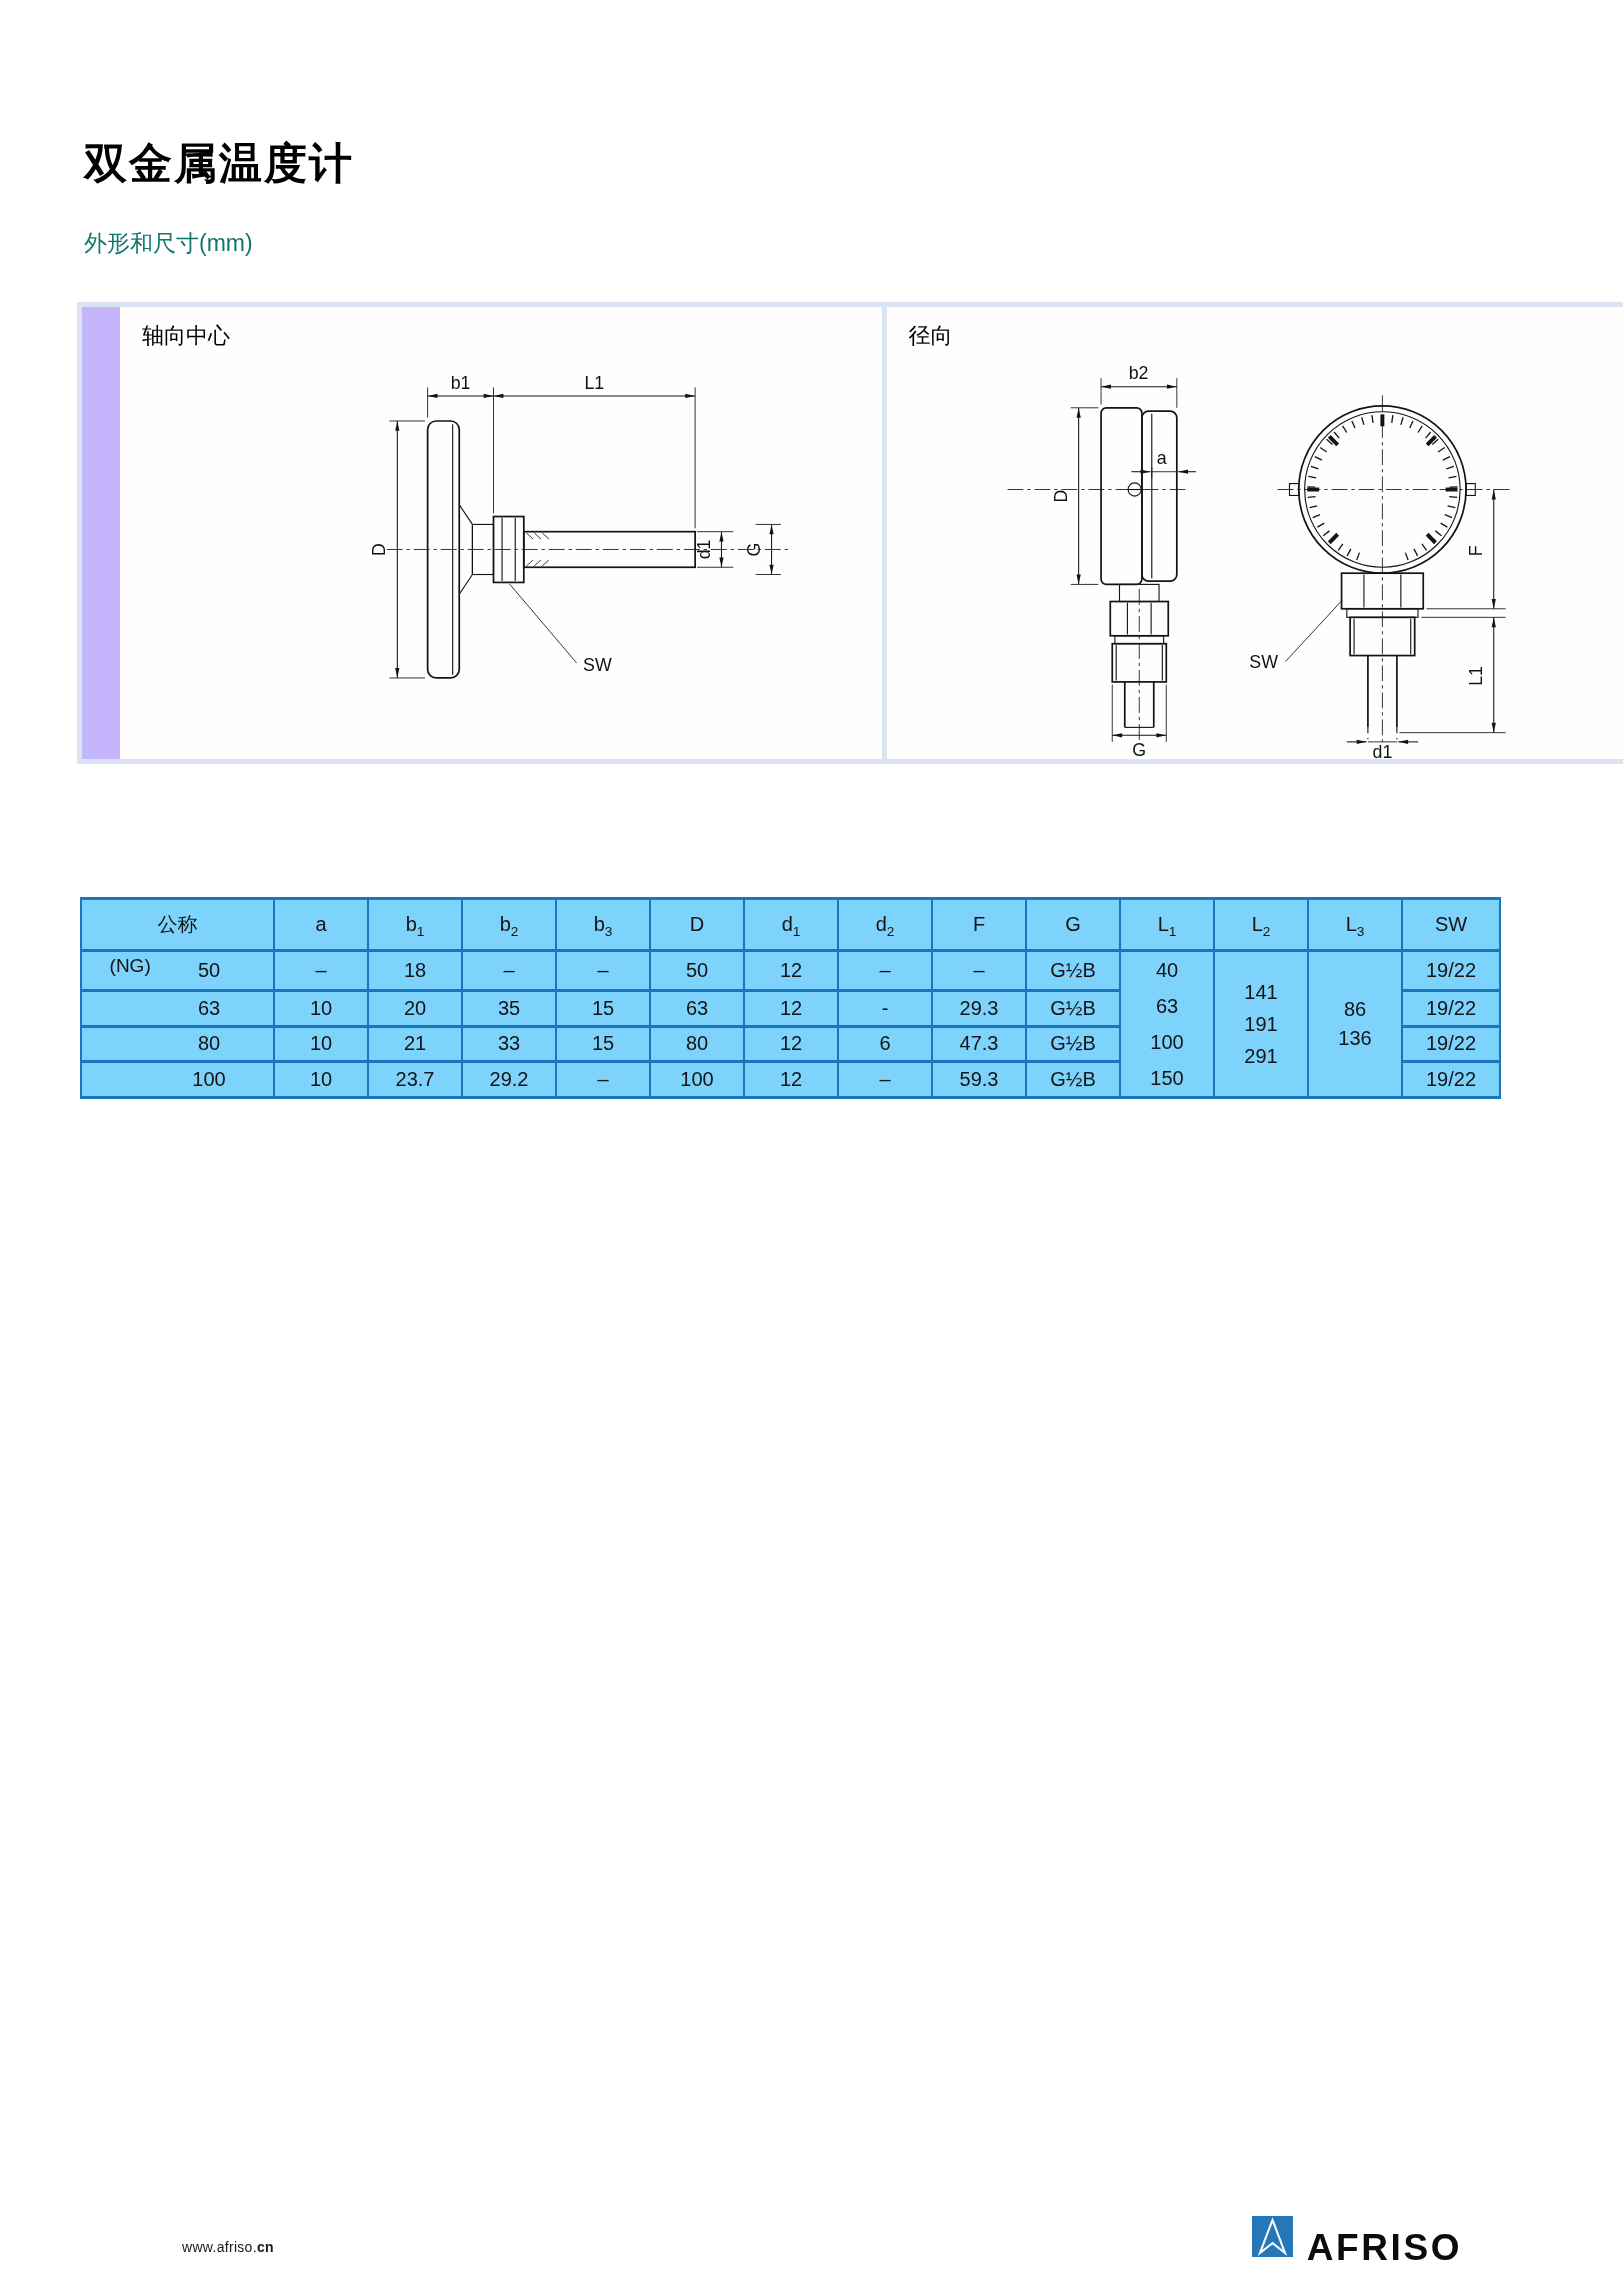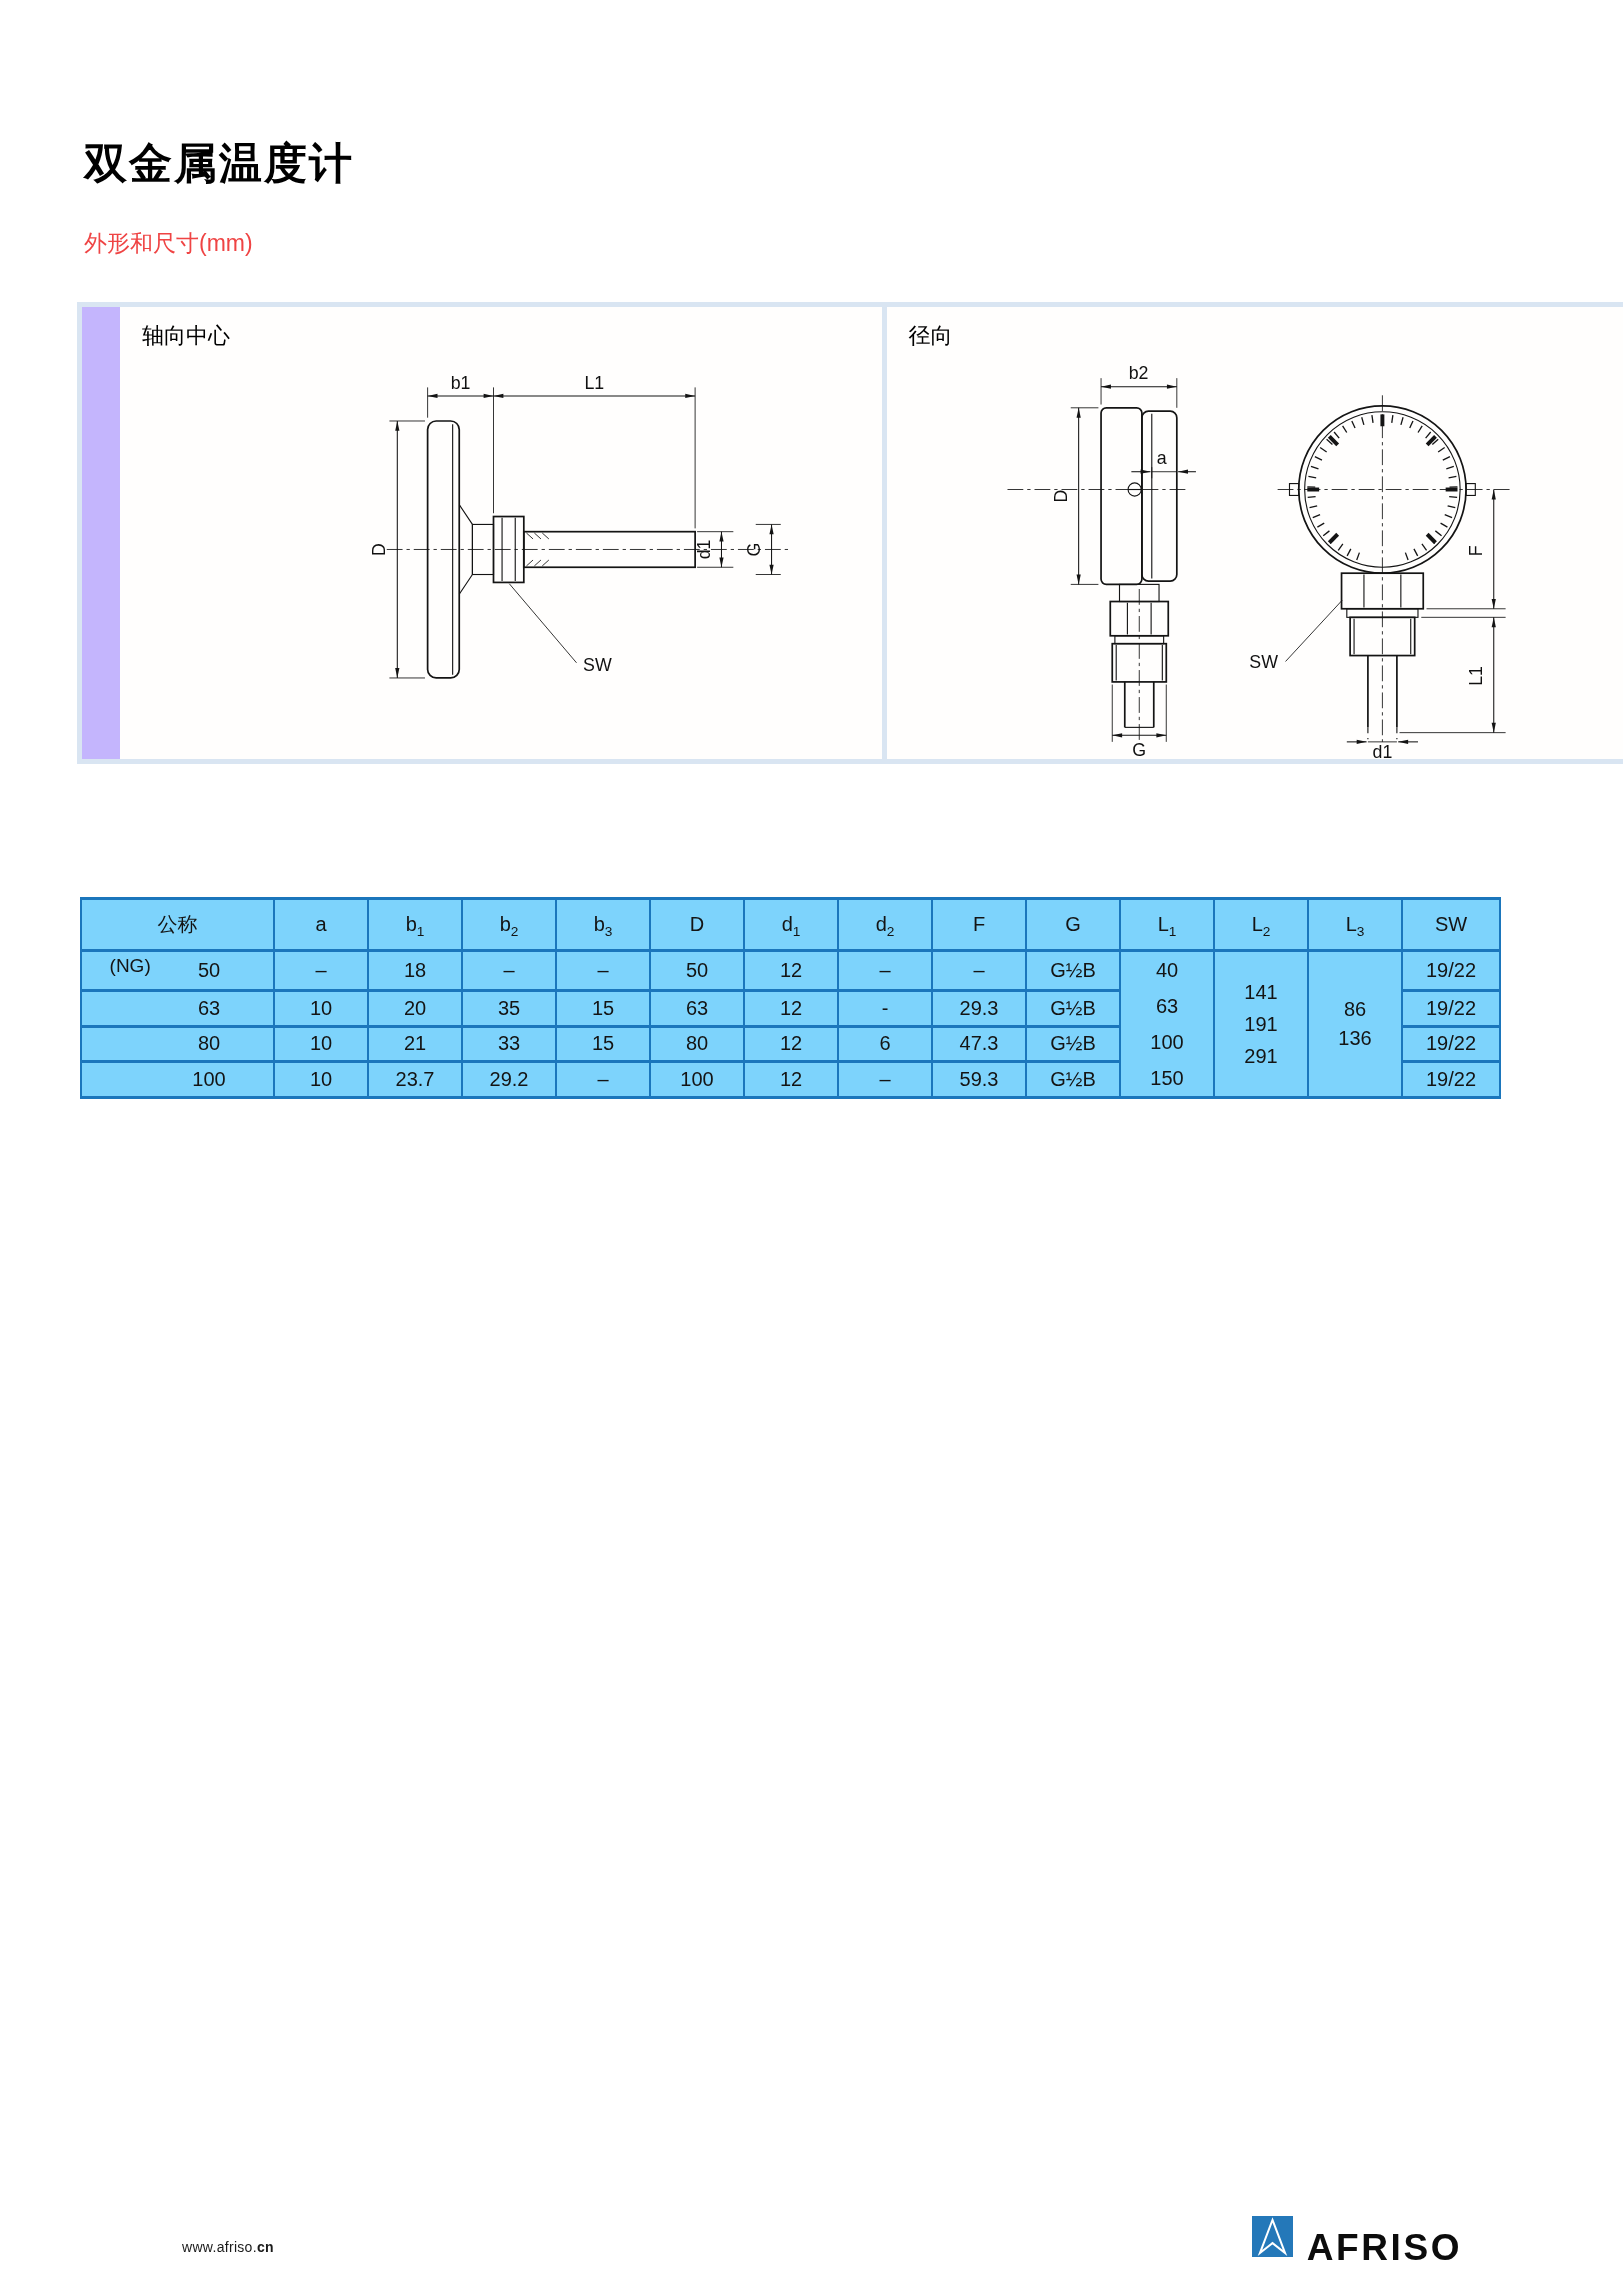--- a/index.html
+++ b/index.html
@@ -7,21 +7,21 @@
   body {
     position:relative; width:1623px; height:2295px; overflow:hidden;
     font-family:"Liberation Sans", sans-serif; color:#111;
   }
   .page-title {
     position:absolute; left:84px; top:135px;
     font-size:43px; font-weight:600; letter-spacing:2px; color:#000;
   }
   .section-label {
     position:absolute; left:84px; top:228px;
-    font-size:23px; font-weight:500; color:#ef4444;
+    font-size:23px; font-weight:500; color:#0f766e;
   }
   .table-label {
     position:absolute; left:81px; top:907px;
     font-size:23px; font-weight:500; color:#1d4ed8;
   }
 
   
   .panels {
     position:absolute; left:77px; top:302px; width:1576px; height:462px;
     border:5.2px solid var(--panel-border,#d9e5f2); background:#c4b5fd; display:flex;padding-left:38px;

